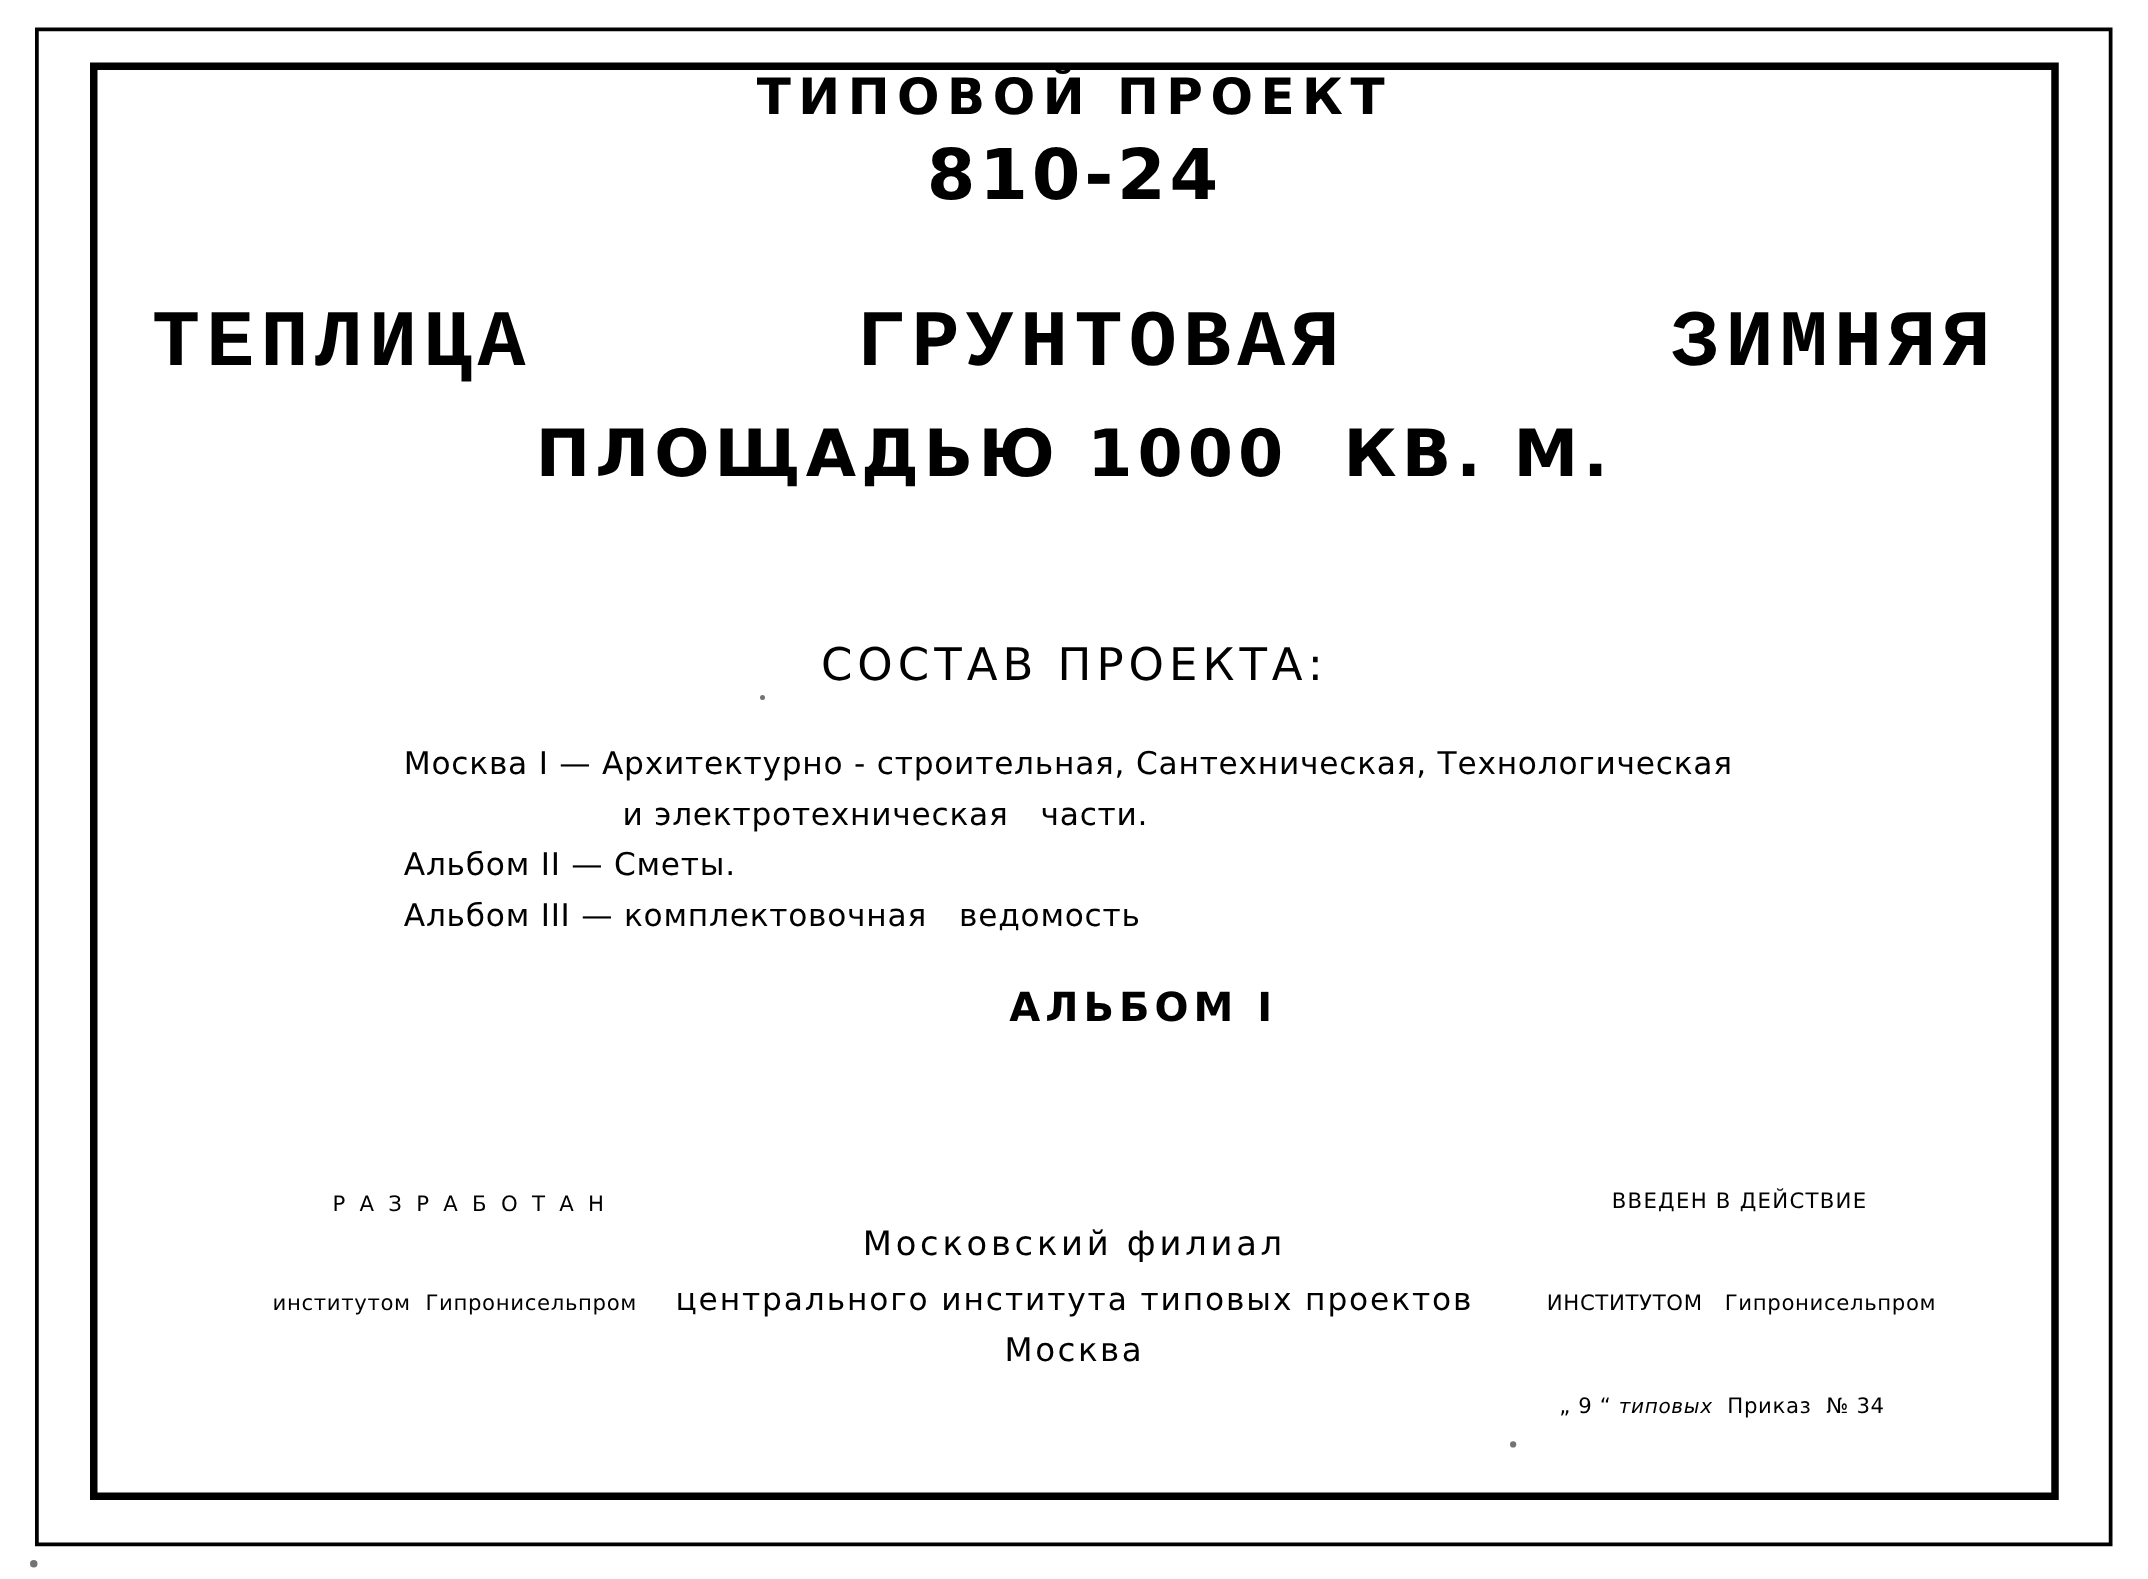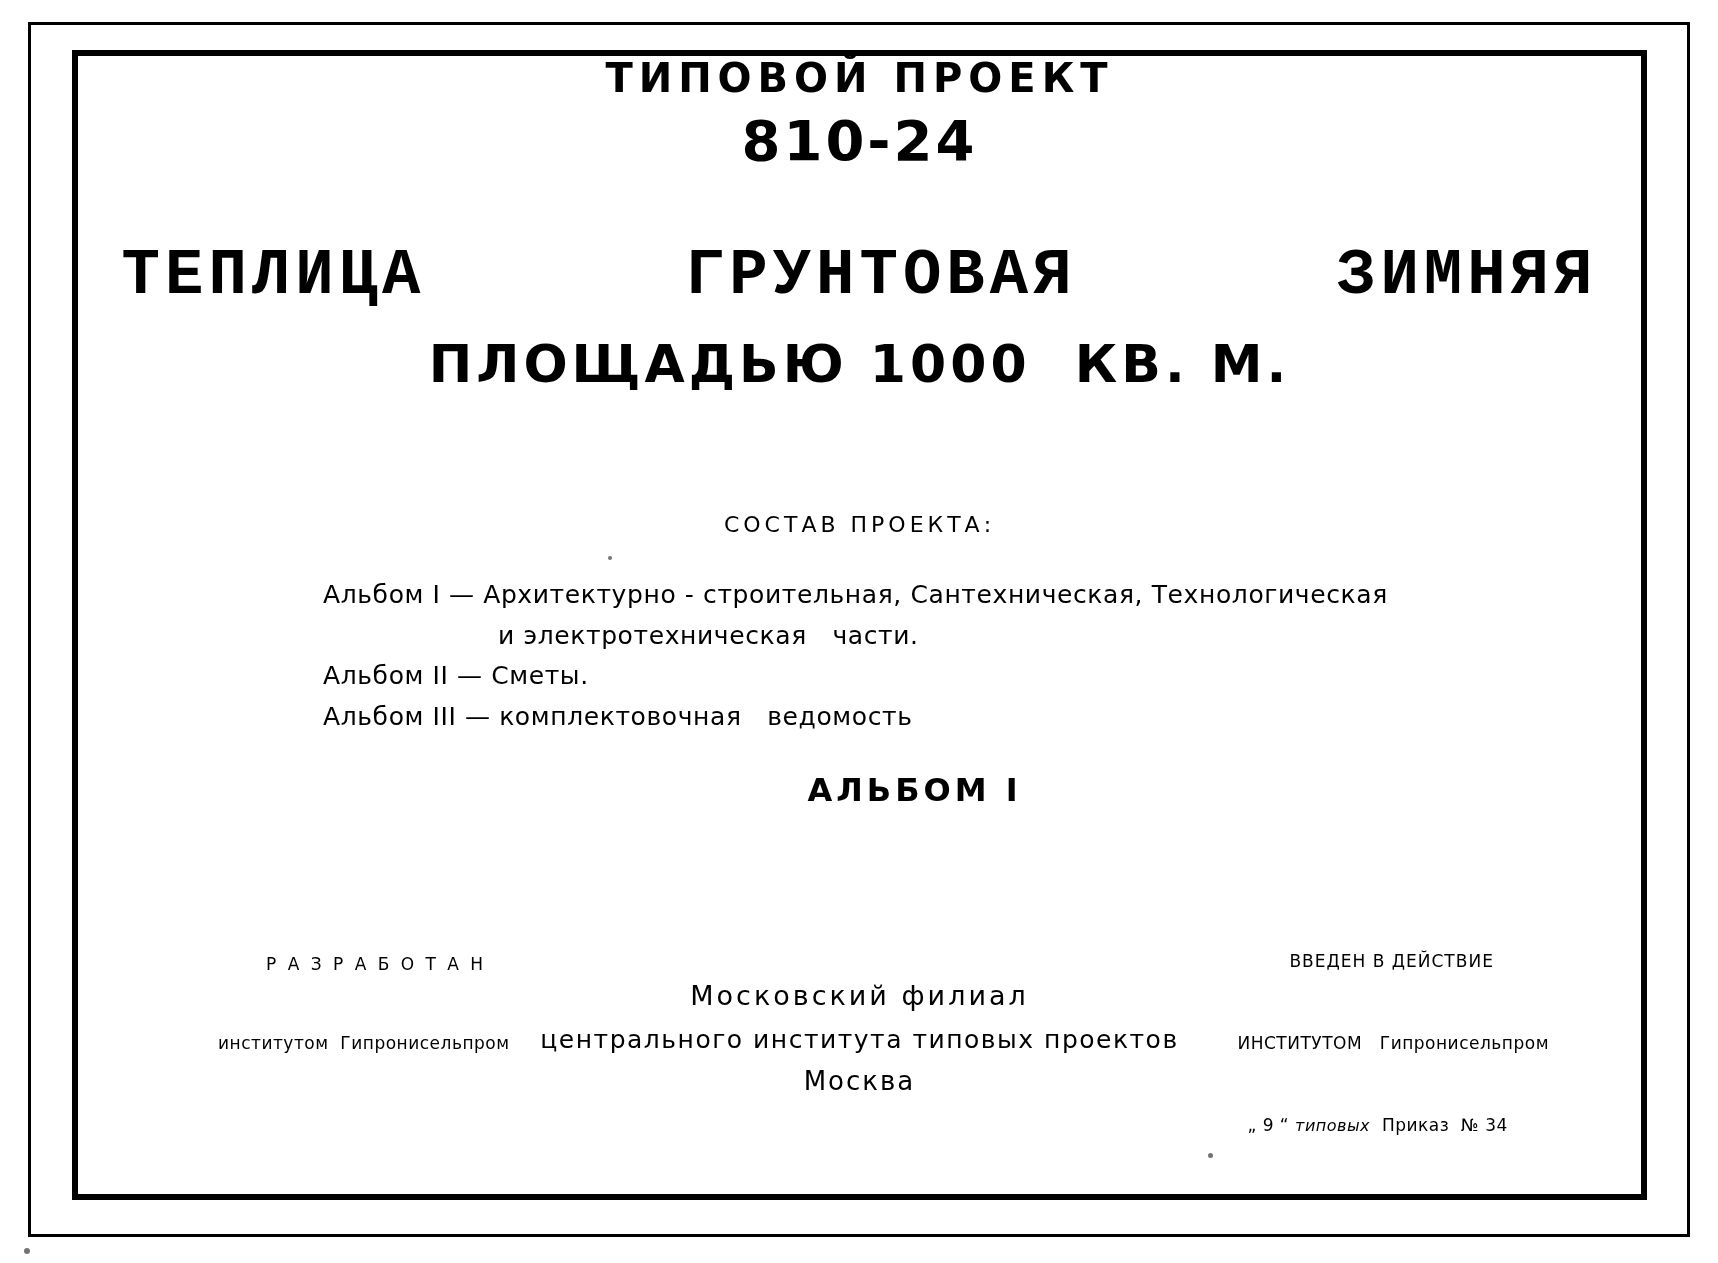--- a/index.html
+++ b/index.html
@@ -88,21 +88,21 @@
     font-weight: 700;
     letter-spacing: 4px;
     margin-top: 22px;
     white-space: pre;
   }
 
   
   .sostav-head {
     text-align: center;
     font-family: "DejaVu Sans", sans-serif;
-    font-size: 22px;
+    font-size: 36px;
     letter-spacing: 4px;
     margin-top: 118px;
   }
 
   .albums {
     margin-top: 38px;
     padding-left: 245px;
     font-family: "DejaVu Sans", sans-serif;
     font-size: 25px;
     letter-spacing: 0.6px;
@@ -196,21 +196,21 @@
     <div class="title-block">
       <div class="line-typovoy">ТИПОВОЙ  ПРОЕКТ</div>
       <div class="line-code">810-24</div>
       <div class="line-main1">ТЕПЛИЦА      ГРУНТОВАЯ      ЗИМНЯЯ</div>
       <div class="line-main2">ПЛОЩАДЬЮ 1000  КВ. М.</div>
     </div>
 
     <div class="sostav-head">СОСТАВ  ПРОЕКТА:</div>
 
     <div class="albums">
-      <div class="album-row">Альбом I — Архитектурно - строительная, Сантехническая, Технологическая</div>
+      <div class="album-row">Москва I — Архитектурно - строительная, Сантехническая, Технологическая</div>
       <div class="album-cont">и электротехническая   части.</div>
       <div class="album-row">Альбом II — Сметы.</div>
       <div class="album-row">Альбом III — комплектовочная   ведомость</div>
     </div>
 
     <div class="album-current">АЛЬБОМ I</div>
 
     <div class="footer">
 
       <div class="foot-left">

